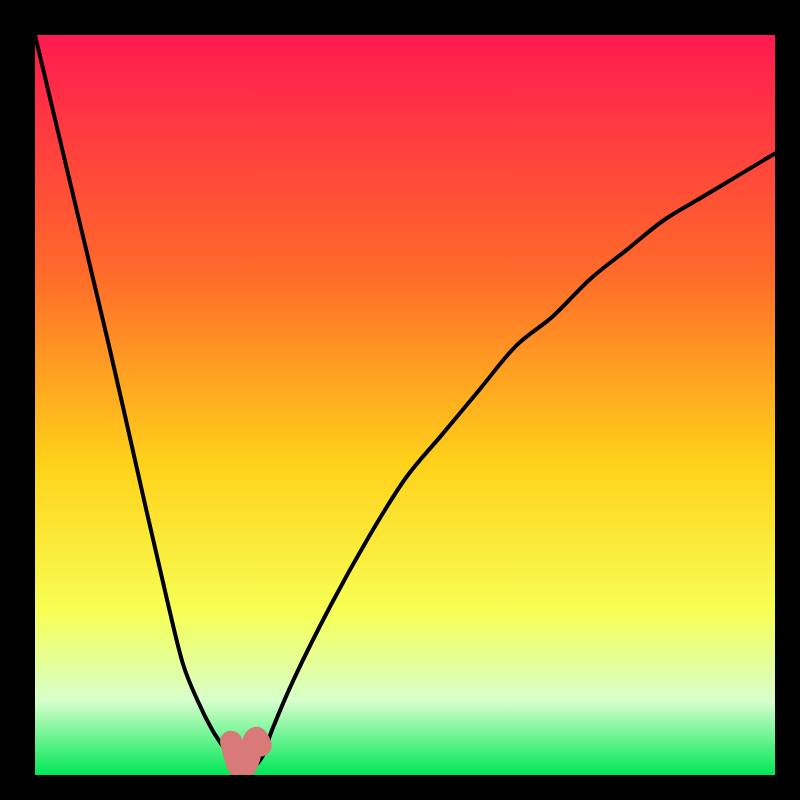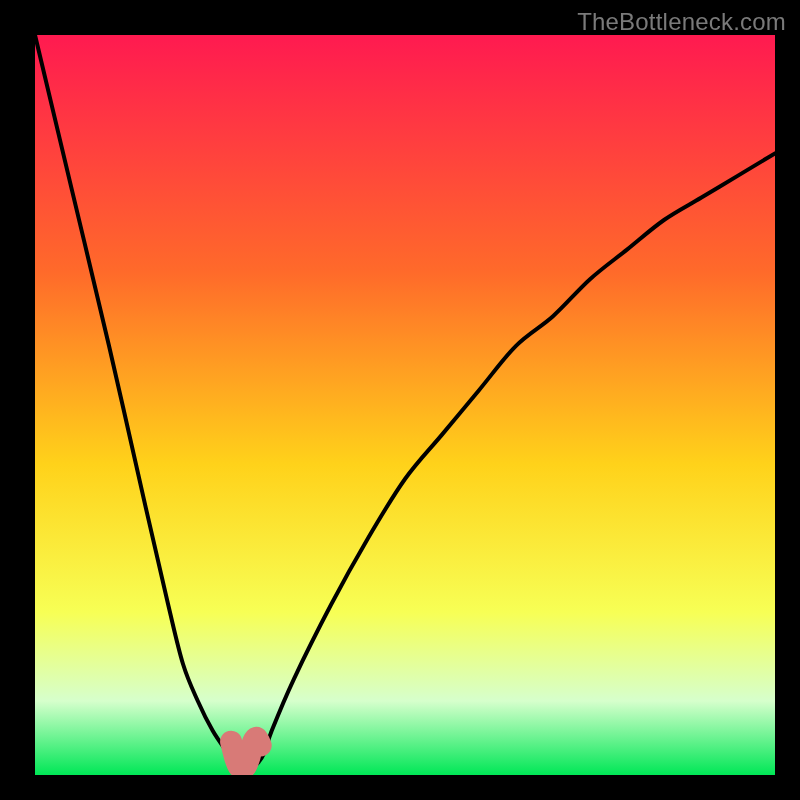--- a/index.html
+++ b/index.html
@@ -38,21 +38,20 @@
   }
   svg {
     display: block;
   }
 </style>
 </head>
 <body>
 
 <div class="frame">
 
-  <div class="watermark">TheBottleneck.com</div>
 
   <div class="plot-area">
     <svg id="chart-svg" width="740" height="740" viewBox="0 0 740 740">
       <defs>
         <linearGradient id="bg-grad" x1="0" y1="0" x2="0" y2="1">
           <stop id="g0" offset="0%" stop-color="#ff1a50"></stop>
           <stop id="g1" offset="32%" stop-color="#ff6a2a"></stop>
           <stop id="g2" offset="58%" stop-color="#ffd21a"></stop>
           <stop id="g3" offset="78%" stop-color="#f7ff55"></stop>
           <stop id="g4" offset="90%" stop-color="#d6ffcc"></stop>

